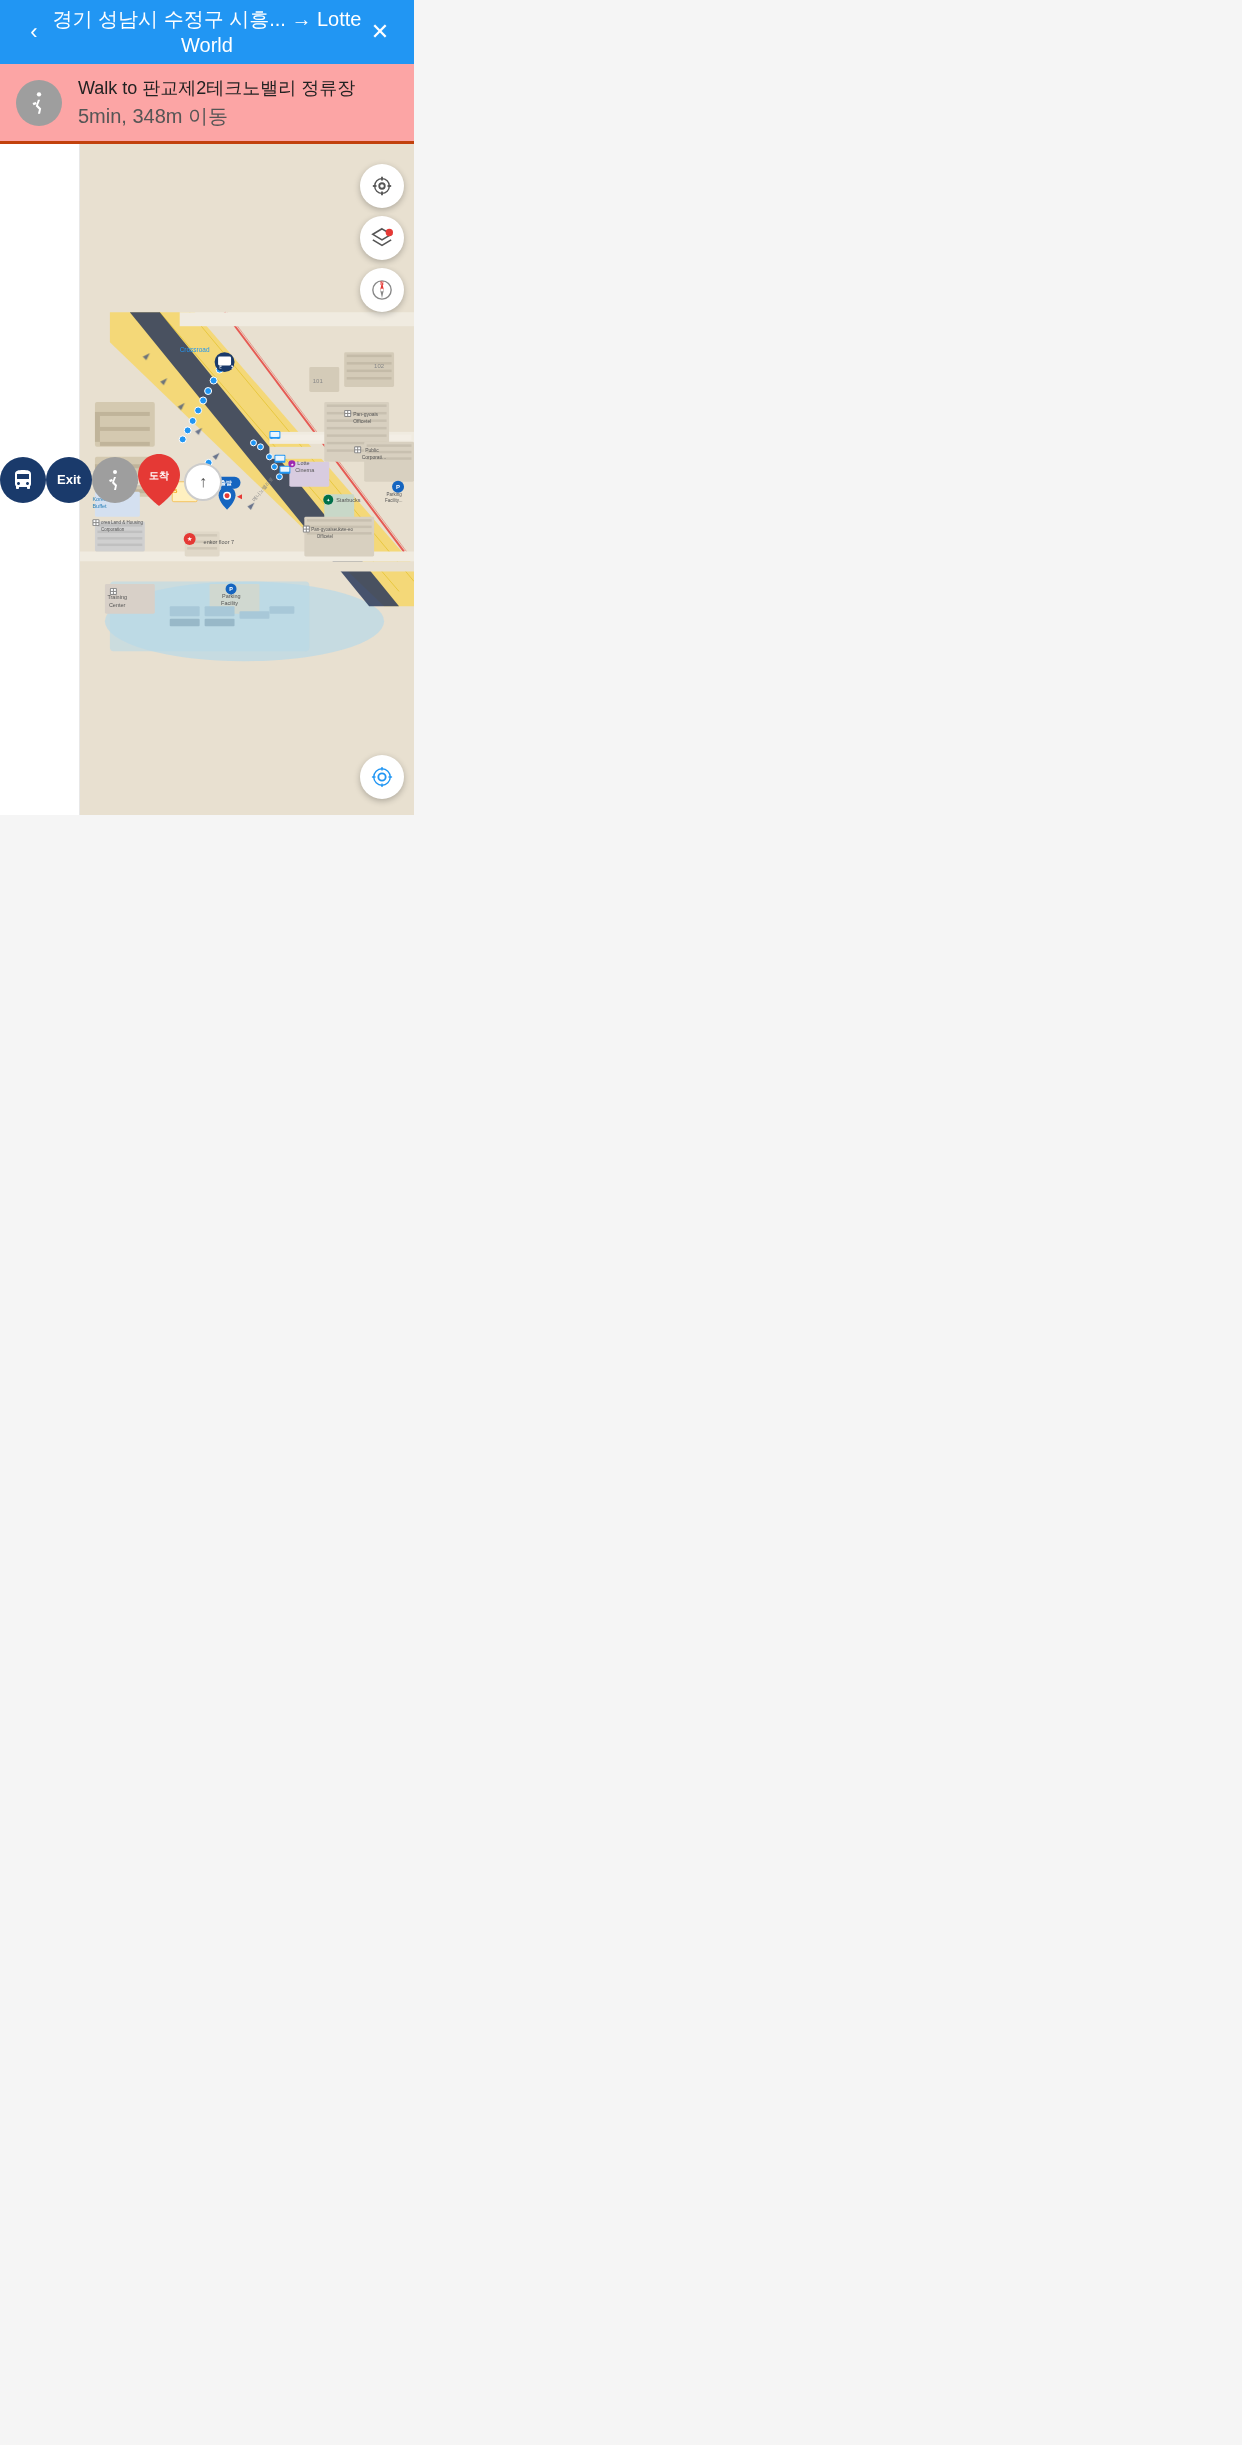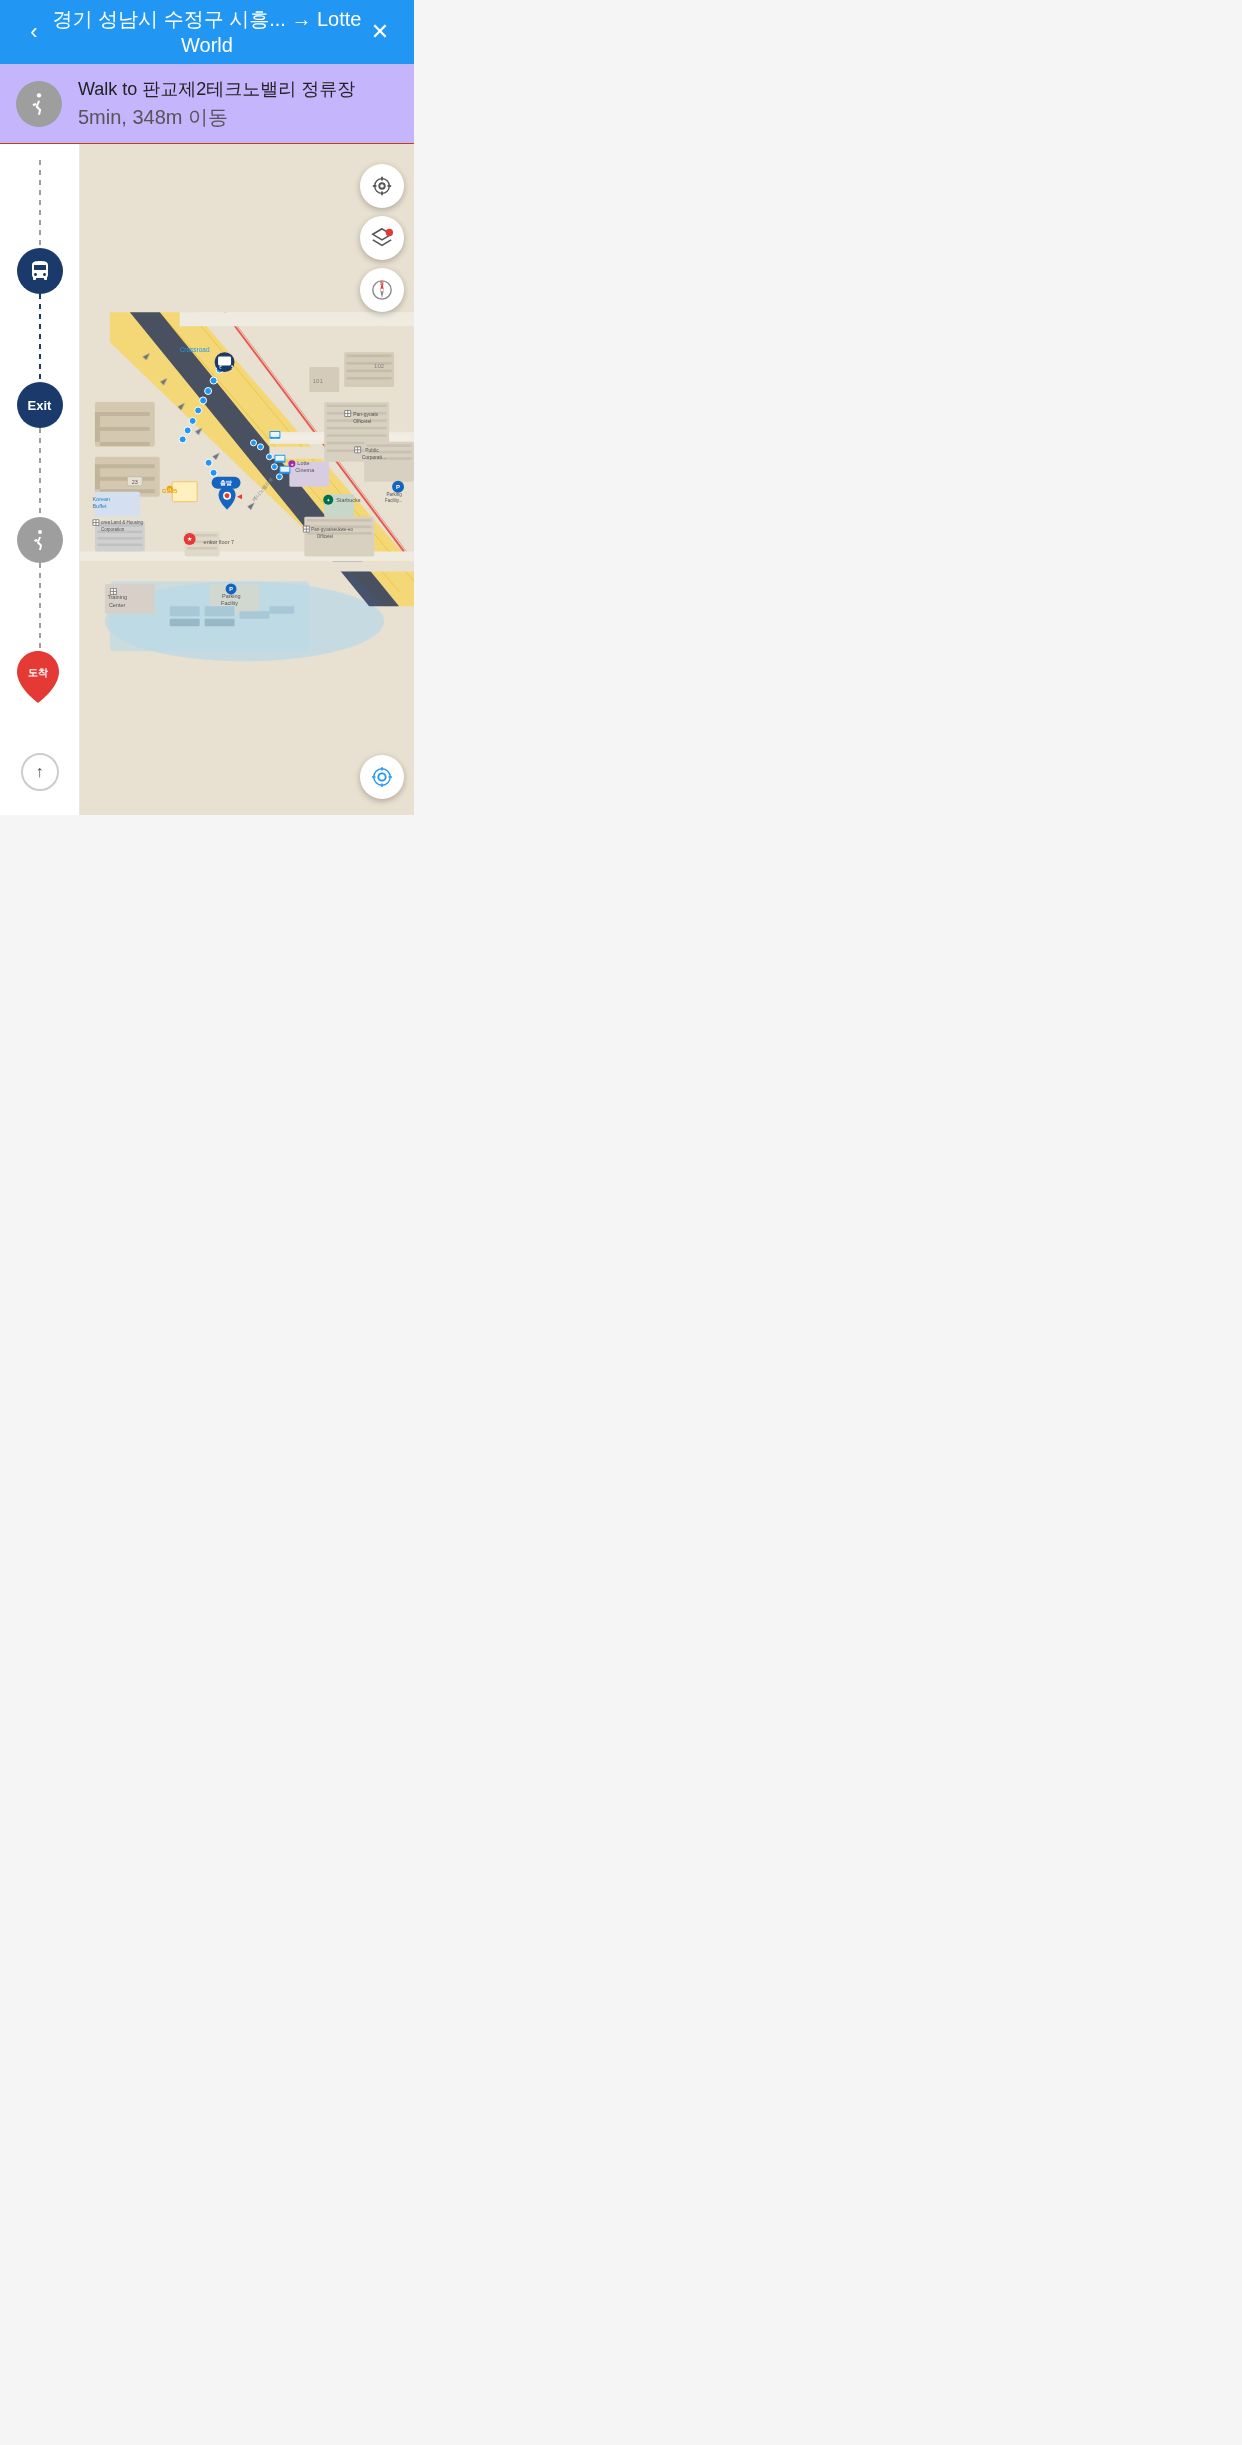--- a/index.html
+++ b/index.html
@@ -33,25 +33,25 @@
     .header-title {
       color: white;
       font-size: 20px;
       flex: 1;
       text-align: center;
       line-height: 1.3;
     }
 
     
     .walk-info {
-      background: #c4b5fd;
+      background: #fca5a5;
       display: flex;
       align-items: center;
       padding: 4px 16px;
-      border-bottom: 1px solid #c2410c;
+      border-bottom: 3px solid #c2410c;
       min-height: 80px;
     }
     .walk-icon-circle {
       width: 46px;
       height: 46px;
       border-radius: 50%;
       background: #9e9e9e;
       display: flex;
       align-items: center;
       justify-content: center;
@@ -77,21 +77,20 @@
     .main {
       display: flex;
       height: calc(815px - 64px - 80px);
     }
 
     
     .sidebar {
       width: 80px;
       background: white;
       display: flex;
-      flex-direction: column;
       align-items: center;
       padding: 16px 0;
       position: relative;
       z-index: 2;
       border-right: 1px solid #e8e8e8;
     }
 
     .step {
       display: flex;
       flex-direction: column;

